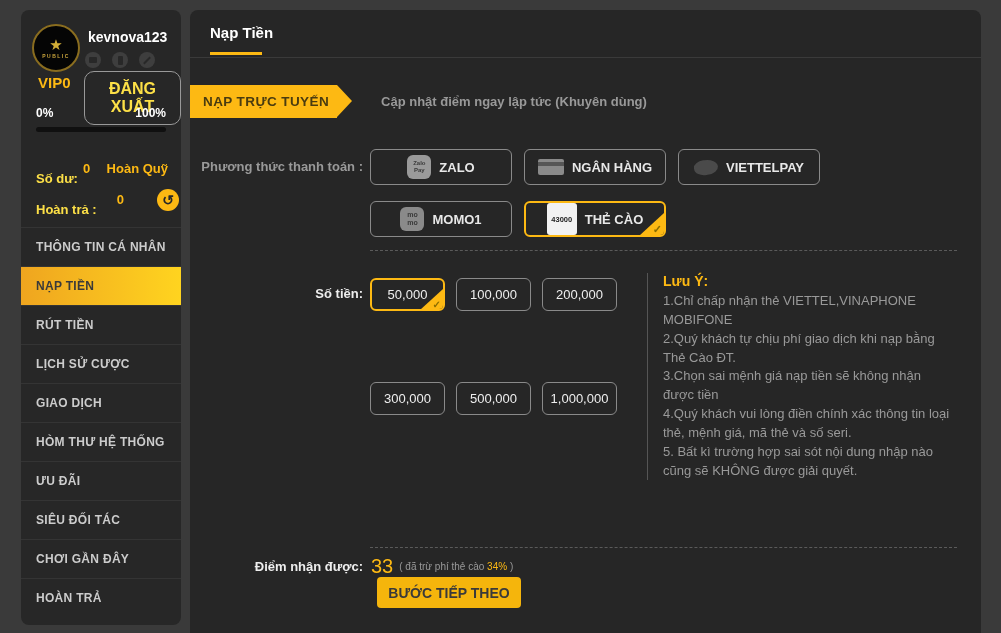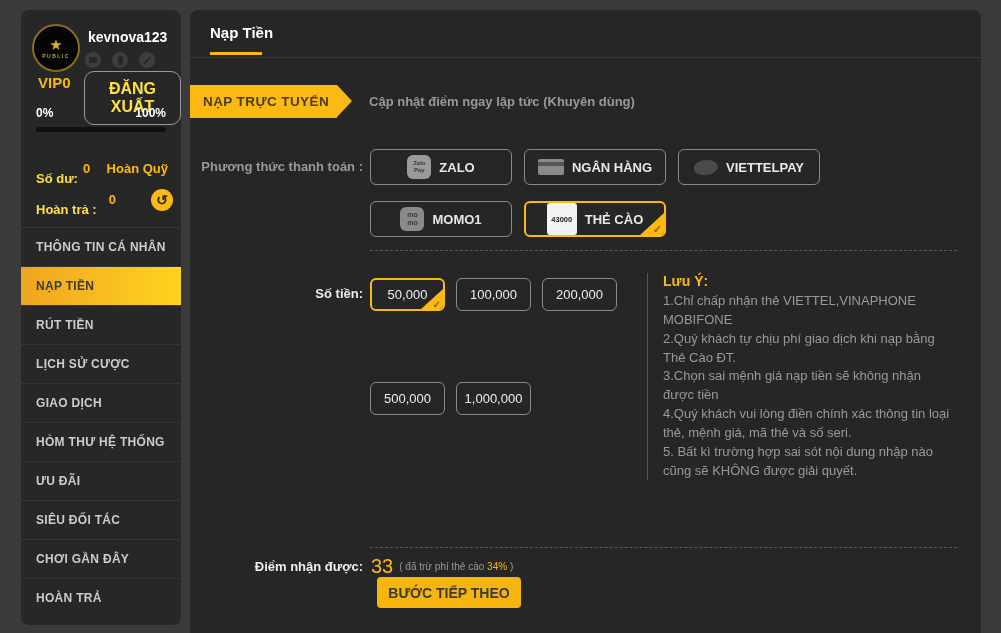--- a/index.html
+++ b/index.html
@@ -25,22 +25,22 @@
   .logout { position:absolute; left:63px; top:61px; color:#fde047; font-size:16px; font-weight:bold;
             border:1px solid #999; border-radius:10px; padding:8px 7px; background:transparent; cursor:pointer; }
   .pct-row { position:absolute; left:15px; right:15px; top:96px; display:flex; justify-content:space-between;
              color:#fff; font-size:12px; font-weight:bold; }
   .pbar { position:absolute; left:15px; right:15px; top:117px; height:5px; background:#101010; border-radius:3px; }
   .bal-row { position:absolute; left:15px; right:13px; top:141px; display:flex; align-items:center;
              font-size:13px; font-weight:bold; }
   .bal-label { color:#fde047;margin-top:20px; }
   .bal-val { color:#fdb913; margin-left:5px; }
   .refund-link { margin-left:auto; color:#fdb913; cursor:pointer; }
-  .reb-row { position:absolute; left:15px; right:8px; top:172px; display:flex; align-items:center;
-             font-size:13px; font-weight:bold; }
+  .reb-row { position:absolute; left:15px; right:2px; top:172px; display:flex; align-items:center;
+             font-size:13px; font-weight:bold;gap:8px; }
   .reb-val { color:#fdb913; margin-left:12px; }
   .refresh { margin-left:auto; width:22px; height:22px; border-radius:50%; background:#fdb913;
              color:#272727; font-size:14px; font-weight:bold; display:flex; align-items:center;
              justify-content:center; cursor:pointer; }
   .menu { position:absolute; left:0; right:0; top:217px; }
   .menu-item { height:39px; line-height:38px; padding-left:15px; border-top:1px solid #343434;
                color:#ccc; font-size:12px; font-weight:bold; letter-spacing:0.3px; cursor:pointer; }
   .menu-item.active { background:linear-gradient(90deg,#efa51f,#ffd41f); color:#3a3a3a; }
 
   
@@ -49,21 +49,21 @@
   .main-header { position:relative; height:48px; border-bottom:1px solid #3a3a3a; }
   .tab-title { position:absolute; left:20px; top:14px; color:#fff; font-size:15px; font-weight:bold; cursor:pointer; }
   .tab-underline { position:absolute; left:20px; top:42px; width:52px; height:3px; background:#fdb913; }
 
   .banner-row { position:absolute; left:0; top:75px; height:33px; display:flex; align-items:center; }
   .banner { position:relative; height:33px; background:#fdb913; display:flex; align-items:center;
             padding:0 8px 0 13px; color:#4a3c10; font-size:13.5px; font-weight:bold; letter-spacing:0.4px; }
   .banner::after { content:""; position:absolute; left:100%; top:0; width:0; height:0;
                    border-top:16.5px solid transparent; border-bottom:16.5px solid transparent;
                    border-left:15px solid #fdb913; }
-  .banner-note { margin-left:32px; color:#999; font-size:13px; font-weight:bold; }
+  .banner-note { margin-left:44px; color:#999; font-size:13px; font-weight:bold; }
 
   .field-label { width:173px; text-align:right; color:#999; font-size:13px; font-weight:bold; }
   .pay-row { position:absolute; left:0; top:139px; display:flex; }
   .pay-label { padding-top:10px; }
   .methods { margin-left:7px; width:470px; display:flex; flex-wrap:wrap; }
   .method { position:relative; width:142px; height:36px; margin:0 12px 16px 0; border:1px solid #8a8a8a;
             border-radius:6px; background:transparent; display:flex; align-items:center; justify-content:center;
             gap:8px; color:#e8e8e8; font-size:13px; font-weight:bold; cursor:pointer; overflow:hidden; }
   .method.selected { border:2px solid #fdb913; }
   .ic-zalopay { width:24px; height:24px; border-radius:6px; background:#9a9a9a; color:#3a3a3a;
@@ -217,20 +217,23 @@
           <span class="corner"></span>
           <span class="corner-glyph">✓</span>
         </div>
         <div class="amt">
           <span>100,000</span>
         </div>
         <div class="amt">
           <span>200,000</span>
         </div>
         <div class="amt">
+          <span>300,000</span>
+        </div>
+        <div class="amt">
           <span>500,000</span>
         </div>
         <div class="amt">
           <span>1,000,000</span>
         </div>
       </div>
     </div>
 
     <div class="notes">
       <div class="notes-title">Lưu Ý:</div>

